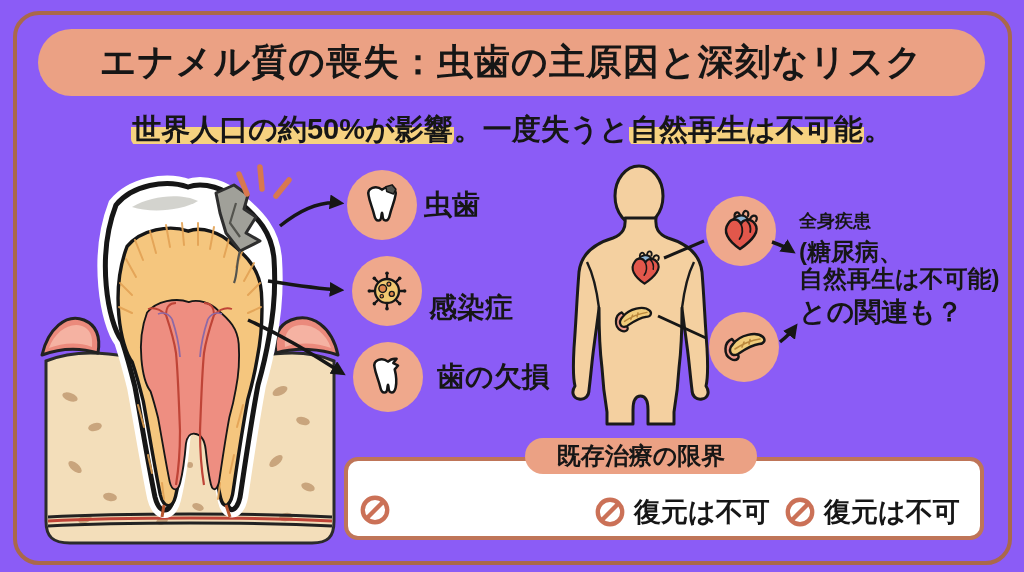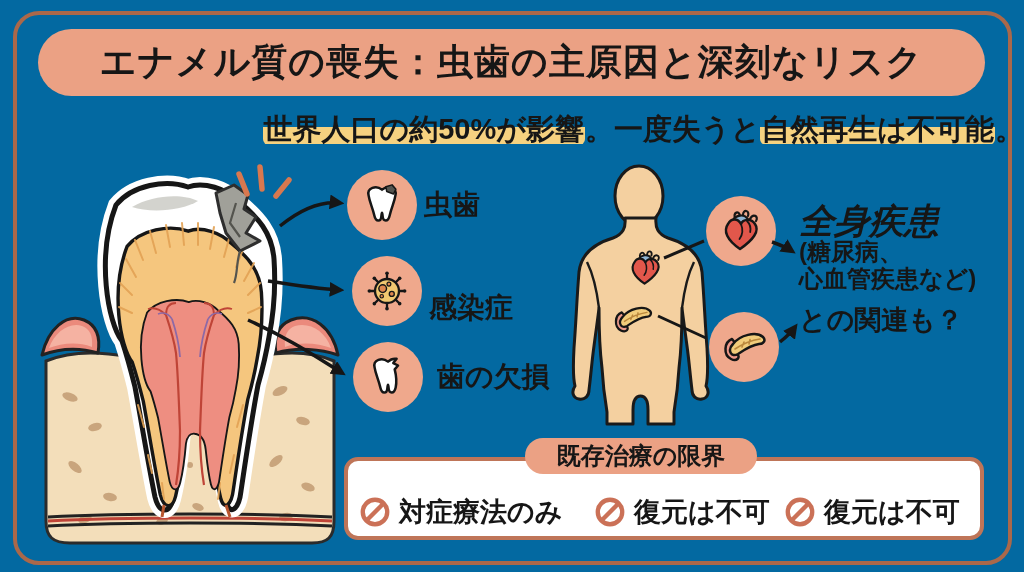--- a/index.html
+++ b/index.html
@@ -1,37 +1,37 @@
 <!DOCTYPE html>
 <html style="--frame-brown: #aa684a; --accent-salmon: #eba184; --circle-salmon: #efa88c; --highlight-yellow: #f6d280; --text-dark: #161616; --box-border: #bf7558; --prohibit-red: #cb7157; --bone: #f3deba; --bone-speckle: #c29b72; --gum-pink: #eb8a7c; --gum-light: #f5b2a2; --dentin-orange: #f5c67e; --dentin-hatch: #e3a254; --pulp-pink: #ee8e81; --cavity-gray: #a0a099; --enamel-shade: #c8c8c2; --skin: #f4d0a0; --heart-red: #e2574b; --heart-blue: #8fb4d3; --pancreas-yellow: #f1cc7b; --pancreas-pink: #ee9a8a; --virus-yellow: #f1c870; --virus-spot: #df8750; --emphasis-orange: #d8784f; --vessel-red: #bf4437; --vessel-purple: #8d69a6; --arrow-black: #161616;"><head>
 <meta charset="utf-8">
 <style>
   html,body{margin:0;padding:0;background:#ffffff;}
-  .canvas{position:relative;width:1024px;height:572px;background:#0369a1;overflow:hidden;
+  .canvas{position:relative;width:1024px;height:572px;background:#8b5cf6;overflow:hidden;
           font-family:"Liberation Sans","DejaVu Sans",sans-serif;color:var(--text-dark);}
   .frame{position:absolute;left:13px;top:11px;right:12px;bottom:7px;
          border:4px solid var(--frame-brown);border-radius:26px;pointer-events:none;z-index:1;}
   .title-banner{position:absolute;left:38px;top:29px;width:947px;height:67px;
                 background:var(--accent-salmon);border-radius:34px;z-index:2;
                 display:flex;align-items:center;justify-content:center;}
   .title-banner span{font-size:36px;font-weight:bold;letter-spacing:1px;white-space:nowrap;}
-  .subtitle{position:absolute;left:0;top:110px;width:100%;text-align:right;z-index:2;
+  .subtitle{position:absolute;left:0;top:110px;width:100%;text-align:center;z-index:2;
             font-size:29px;font-weight:bold;white-space:nowrap;}
   .hl{background:linear-gradient(transparent 45%, var(--highlight-yellow) 45% 96%, transparent 96%);
       border-radius:6px;padding:0 1px;}
   .tooth-art{position:absolute;left:40px;top:165px;width:300px;height:390px;z-index:2;}
   .overlay{position:absolute;left:0;top:0;width:1024px;height:572px;pointer-events:none;z-index:4;}
   .risk-circle,.organ-circle{position:absolute;width:70px;height:70px;border-radius:50%;
       background:var(--circle-salmon);display:flex;align-items:center;justify-content:center;z-index:3;}
   .risk-label{position:absolute;font-size:28px;font-weight:bold;line-height:32px;white-space:nowrap;z-index:3;}
   .body-art{position:absolute;left:563px;top:162px;width:155px;height:270px;z-index:2;}
   .systemic{position:absolute;left:799px;top:204px;font-weight:bold;z-index:3;}
-  .sys-l1{font-size:35px;line-height:34px;font-style:italic;}
+  .sys-l1{font-size:18px;line-height:34px;}
   .sys-l2,.sys-l3{font-size:24px;line-height:27px;}
-  .sys-l4{font-size:27px;line-height:34px;margin-top:11px;}
+  .sys-l4{font-size:27px;line-height:34px;margin-top:3px;}
   .limit-box{position:absolute;left:344px;top:457px;width:640px;height:83px;box-sizing:border-box;
              border:4px solid var(--box-border);border-radius:14px;background:#fff;z-index:2;}
   .limit-badge{position:absolute;left:525px;top:438px;width:232px;height:36px;
                background:var(--accent-salmon);border-radius:21px;z-index:3;
                display:flex;align-items:center;justify-content:center;
                font-size:24px;font-weight:bold;}
   .limit-item{position:absolute;top:494px;display:flex;align-items:center;gap:8px;z-index:3;
               font-size:27px;font-weight:bold;white-space:nowrap;}
   .icon46{width:46px;height:46px;}
   .icon48{width:48px;height:48px;}
@@ -234,32 +234,31 @@
   </div>
   <div class="organ-circle" style="left:709px;top:312px;">
     <svg class="icon48" viewBox="0 0 48 48">
         <use href="#sym-pancreas"></use>
       </svg>
   </div>
 
   <div class="systemic">
     <div class="sys-l1">全身疾患</div>
     <div class="sys-l2">(糖尿病、</div>
-    <div class="sys-l3">心血管疾患など)</div>
+    <div class="sys-l3">自然再生は不可能)</div>
     <div class="sys-l4">との関連も？</div>
   </div>
 
   <div class="limit-box"></div>
   <div class="limit-badge">既存治療の限界</div>
 
   <div class="limit-item" style="left:359px;">
     <svg class="icon32" viewBox="0 0 34 34">
         <use href="#sym-noentry"></use>
       </svg>
-    <span>対症療法のみ</span>
   </div>
   <div class="limit-item" style="left:594px;">
     <svg class="icon32" viewBox="0 0 34 34">
         <use href="#sym-noentry"></use>
       </svg>
     <span>復元は不可</span>
   </div>
   <div class="limit-item" style="left:784px;">
     <svg class="icon32" viewBox="0 0 34 34">
         <use href="#sym-noentry"></use>

